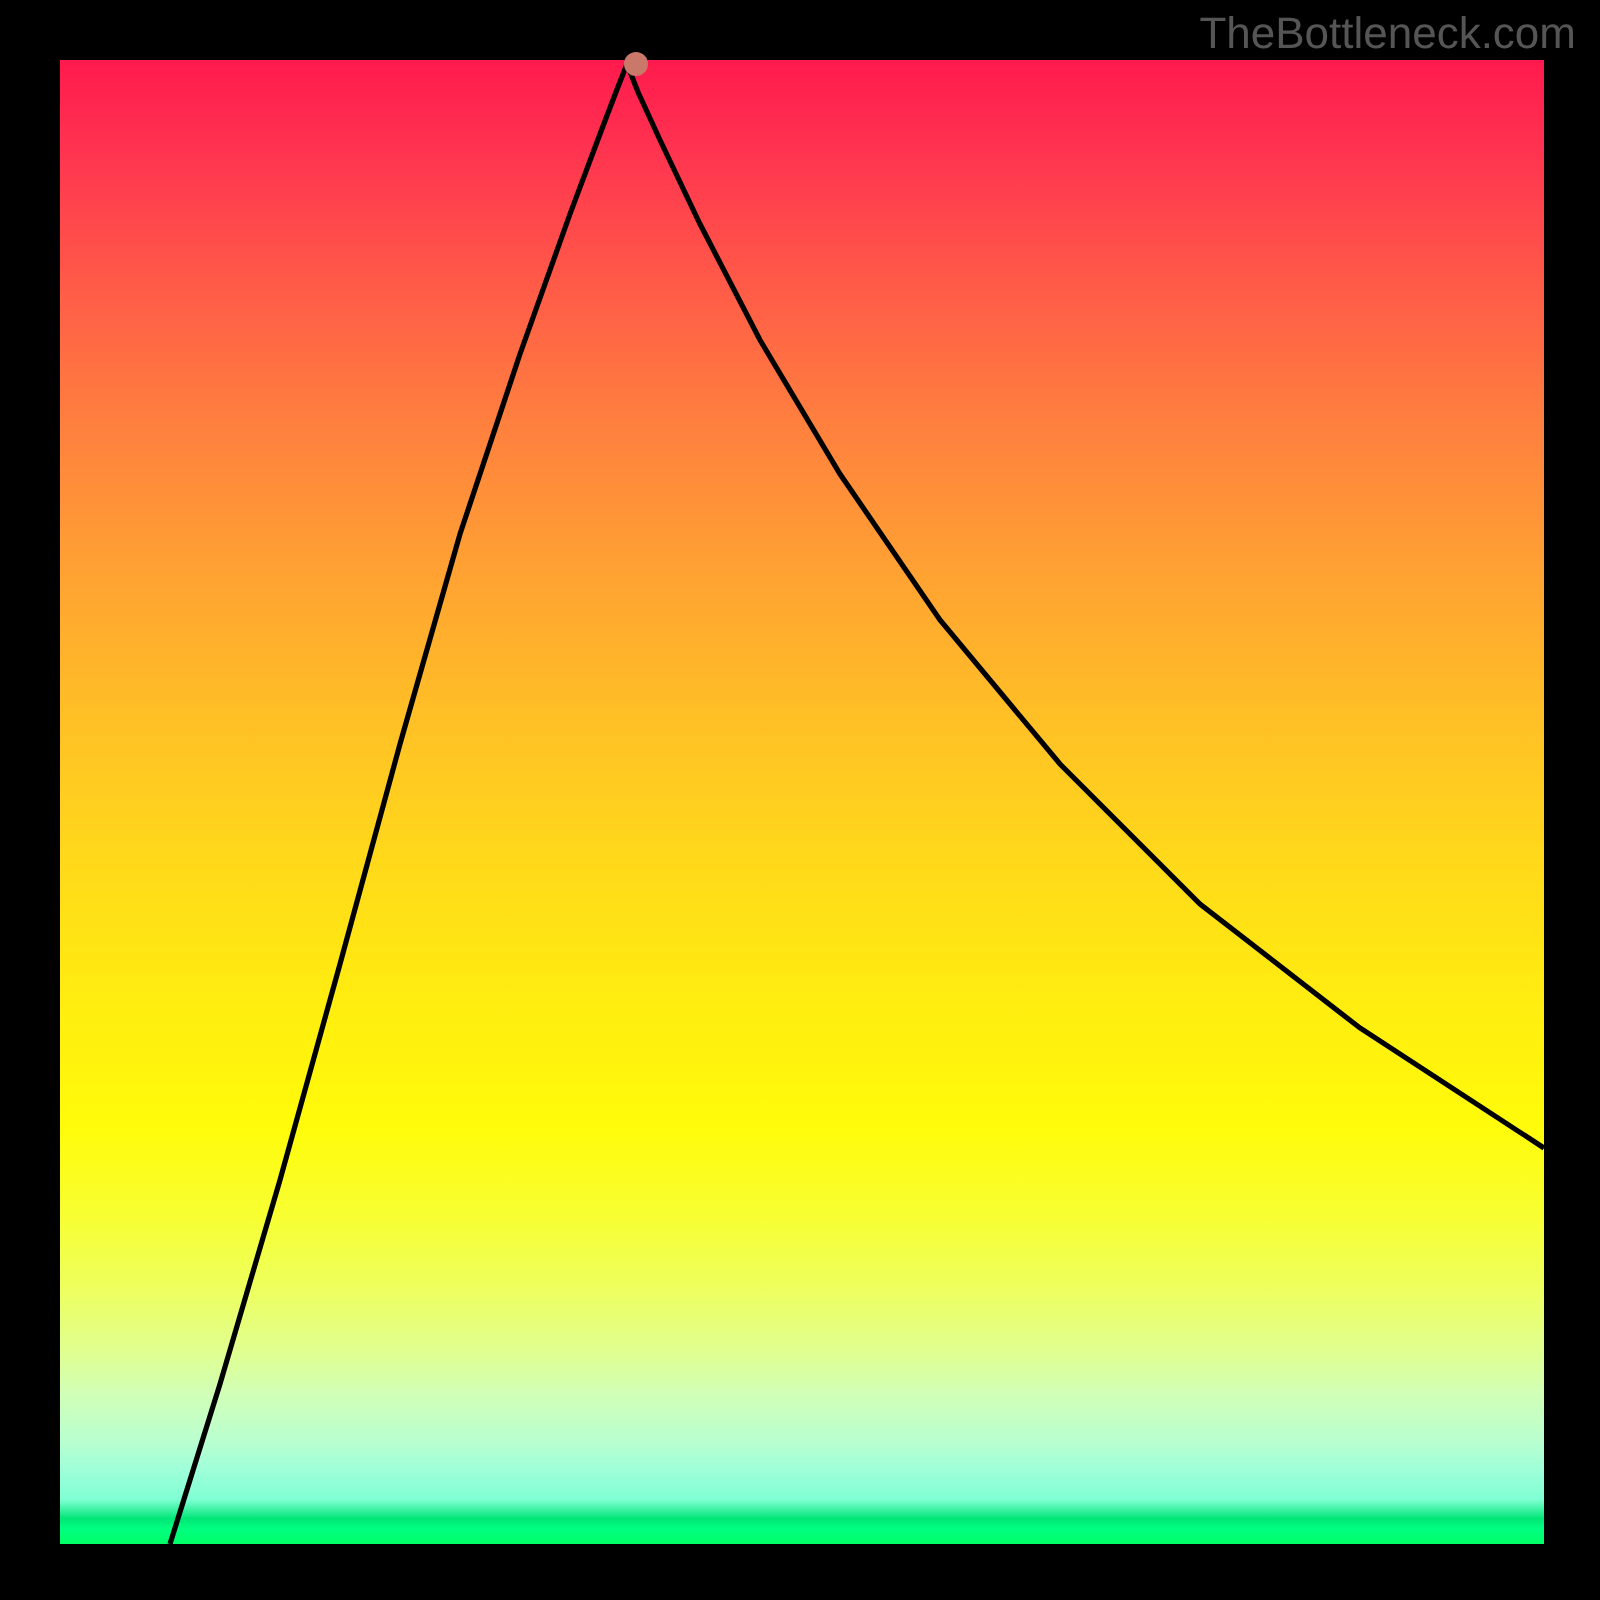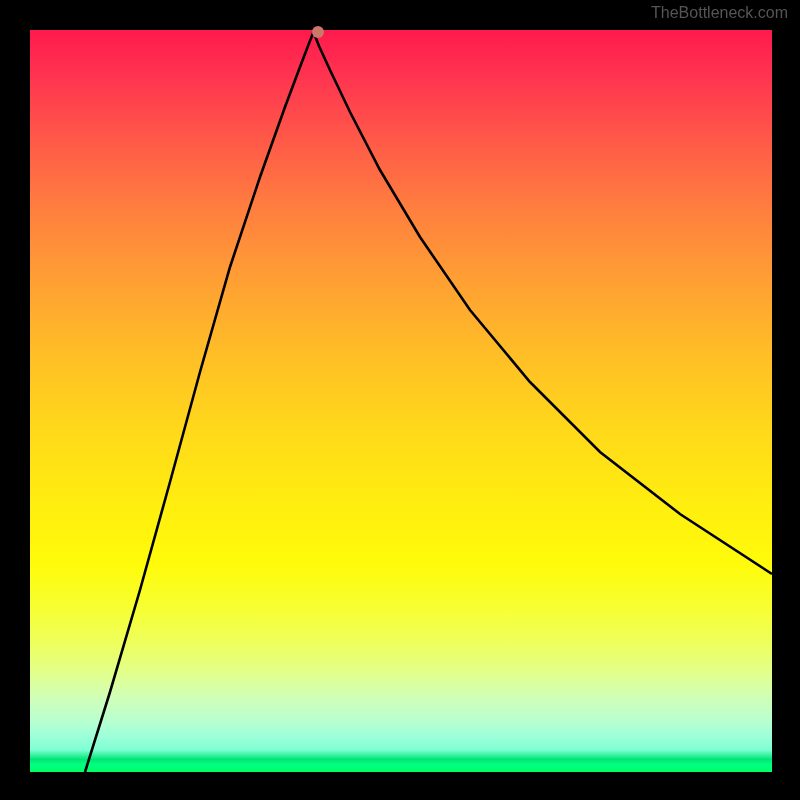--- a/index.html
+++ b/index.html
@@ -9,21 +9,21 @@
     background: #000;
     overflow: hidden;
     position: relative;
     font-family: Arial, sans-serif;
   }
   .watermark {
     position: absolute;
     top: 4px;
     right: 12px;
     color: #555;
-    font-size: 16px;
+    font-size: 22px;
     font-weight: 500;
     z-index: 10;
   }
   .plot-area {
     position: absolute;
     left: 30px;
     top: 30px;
     width: 742px;
     height: 742px;
     background: linear-gradient(to bottom,

